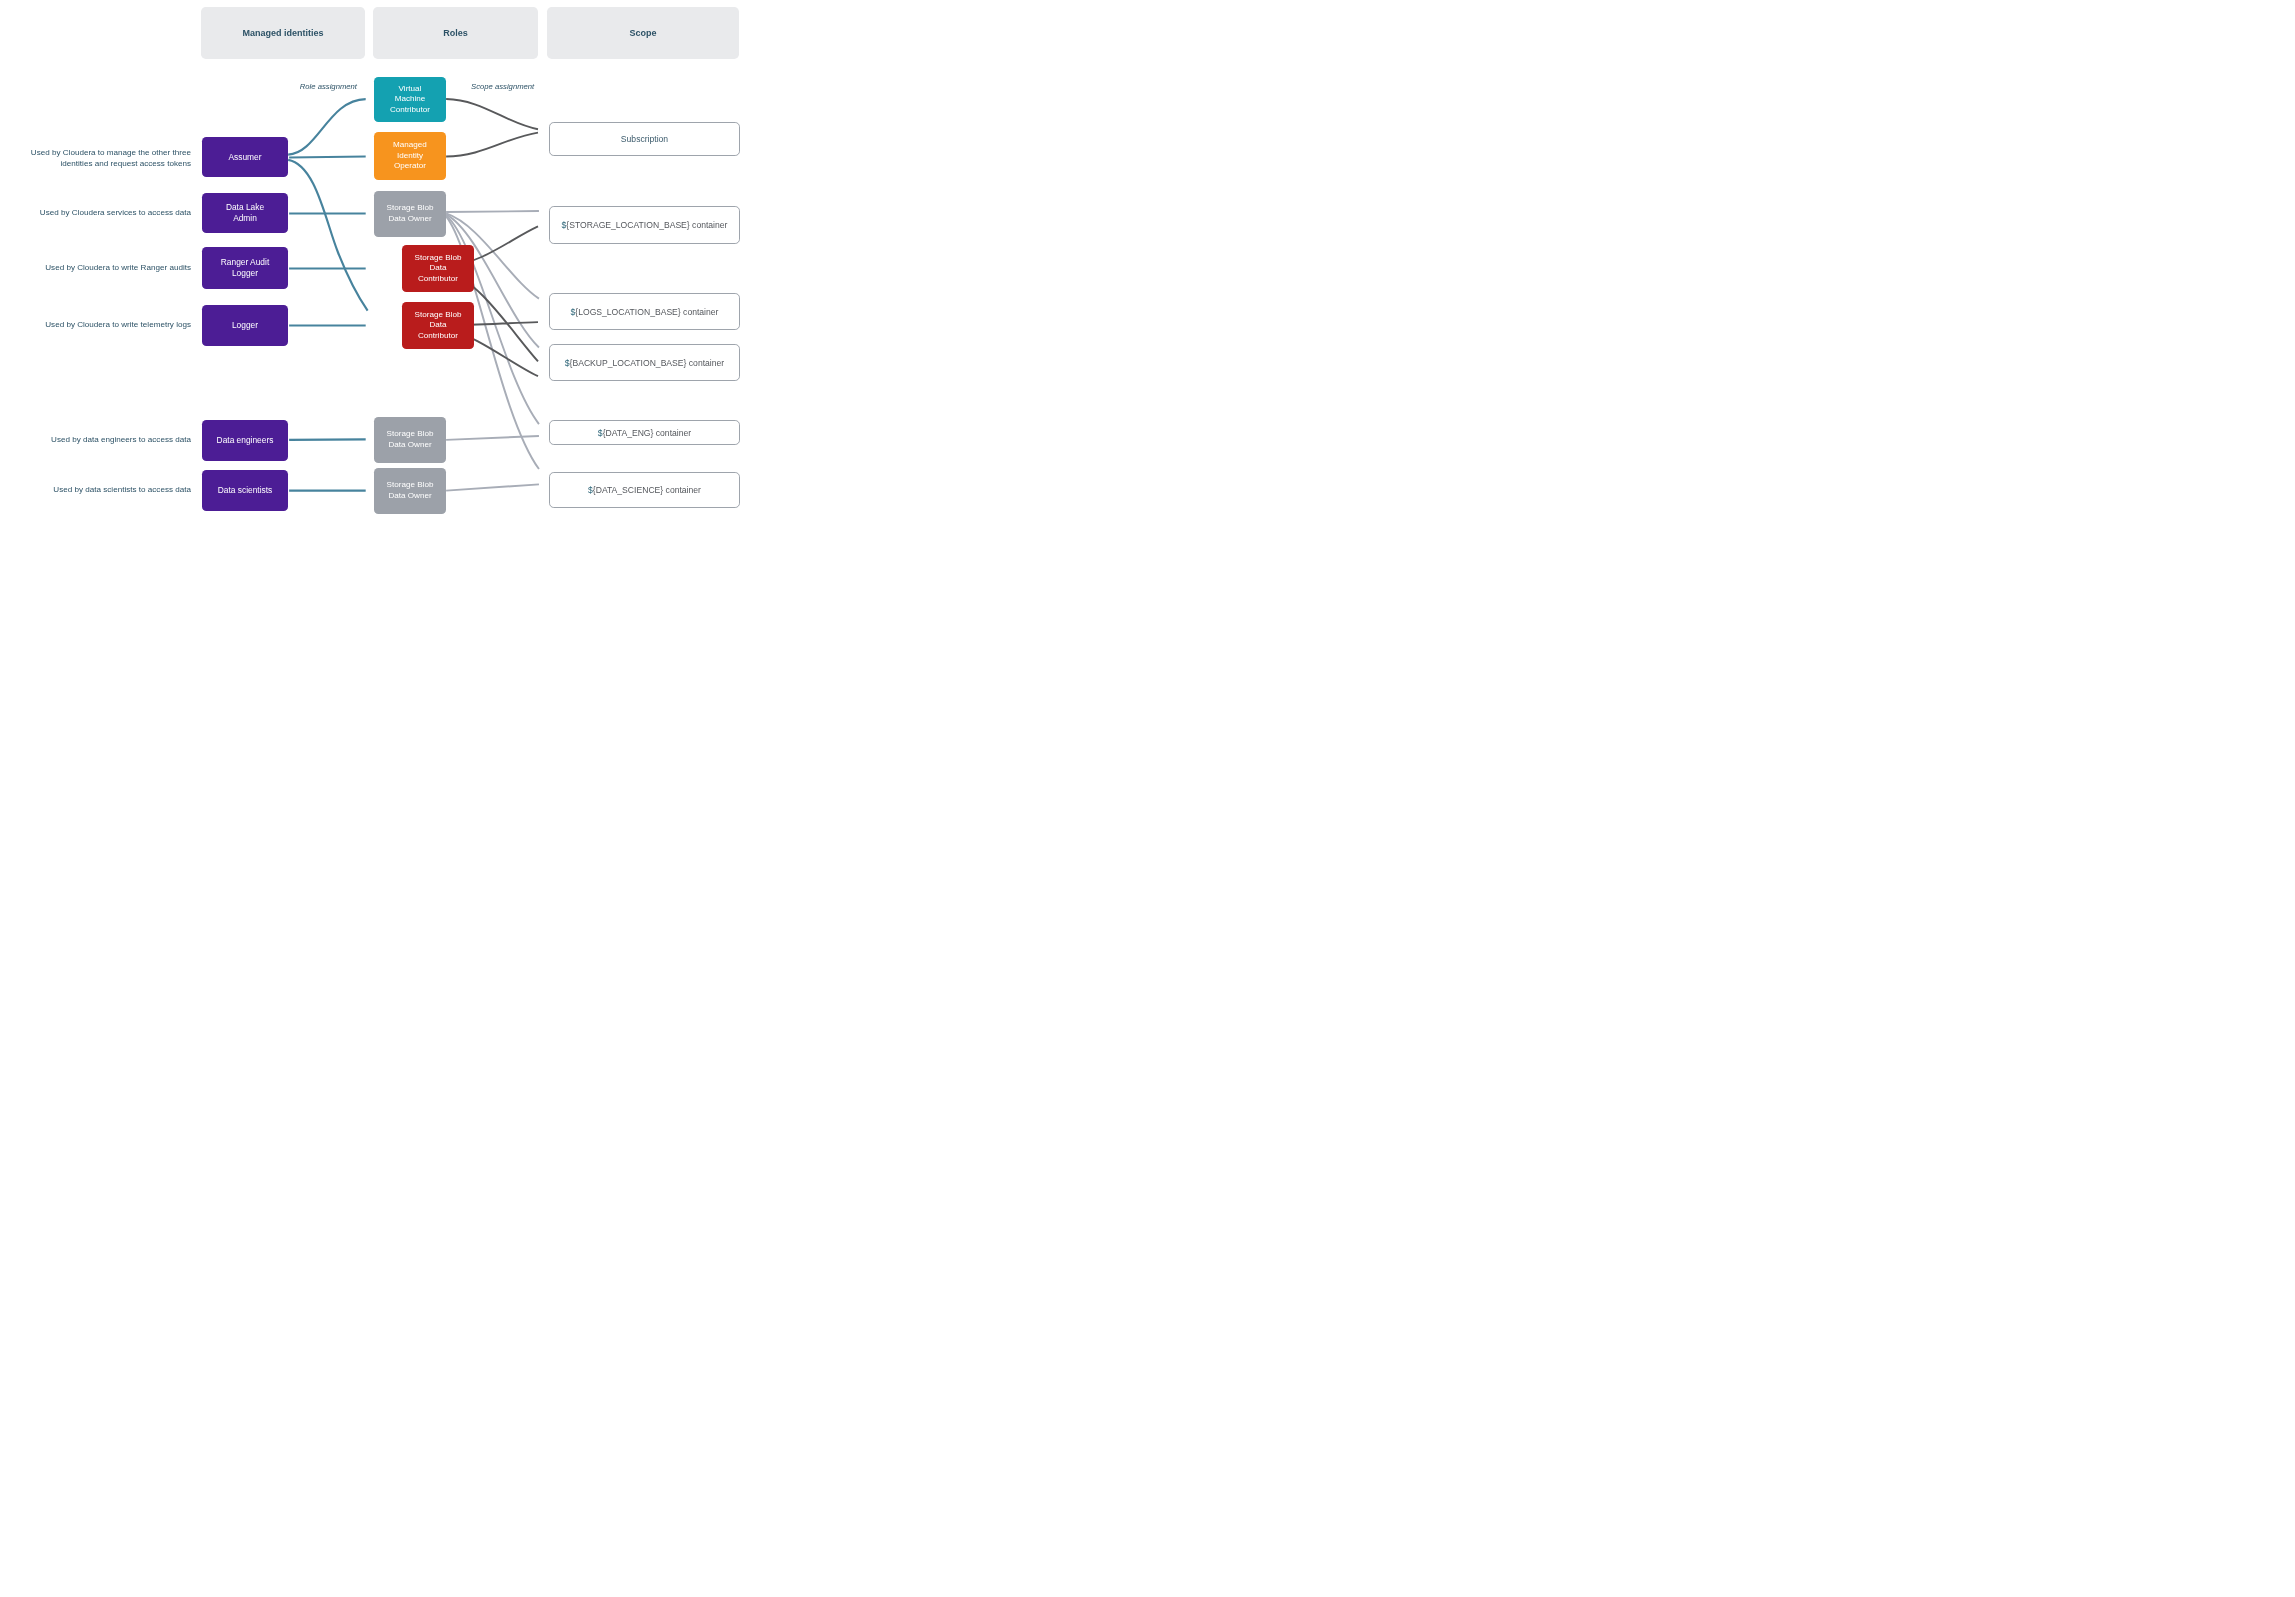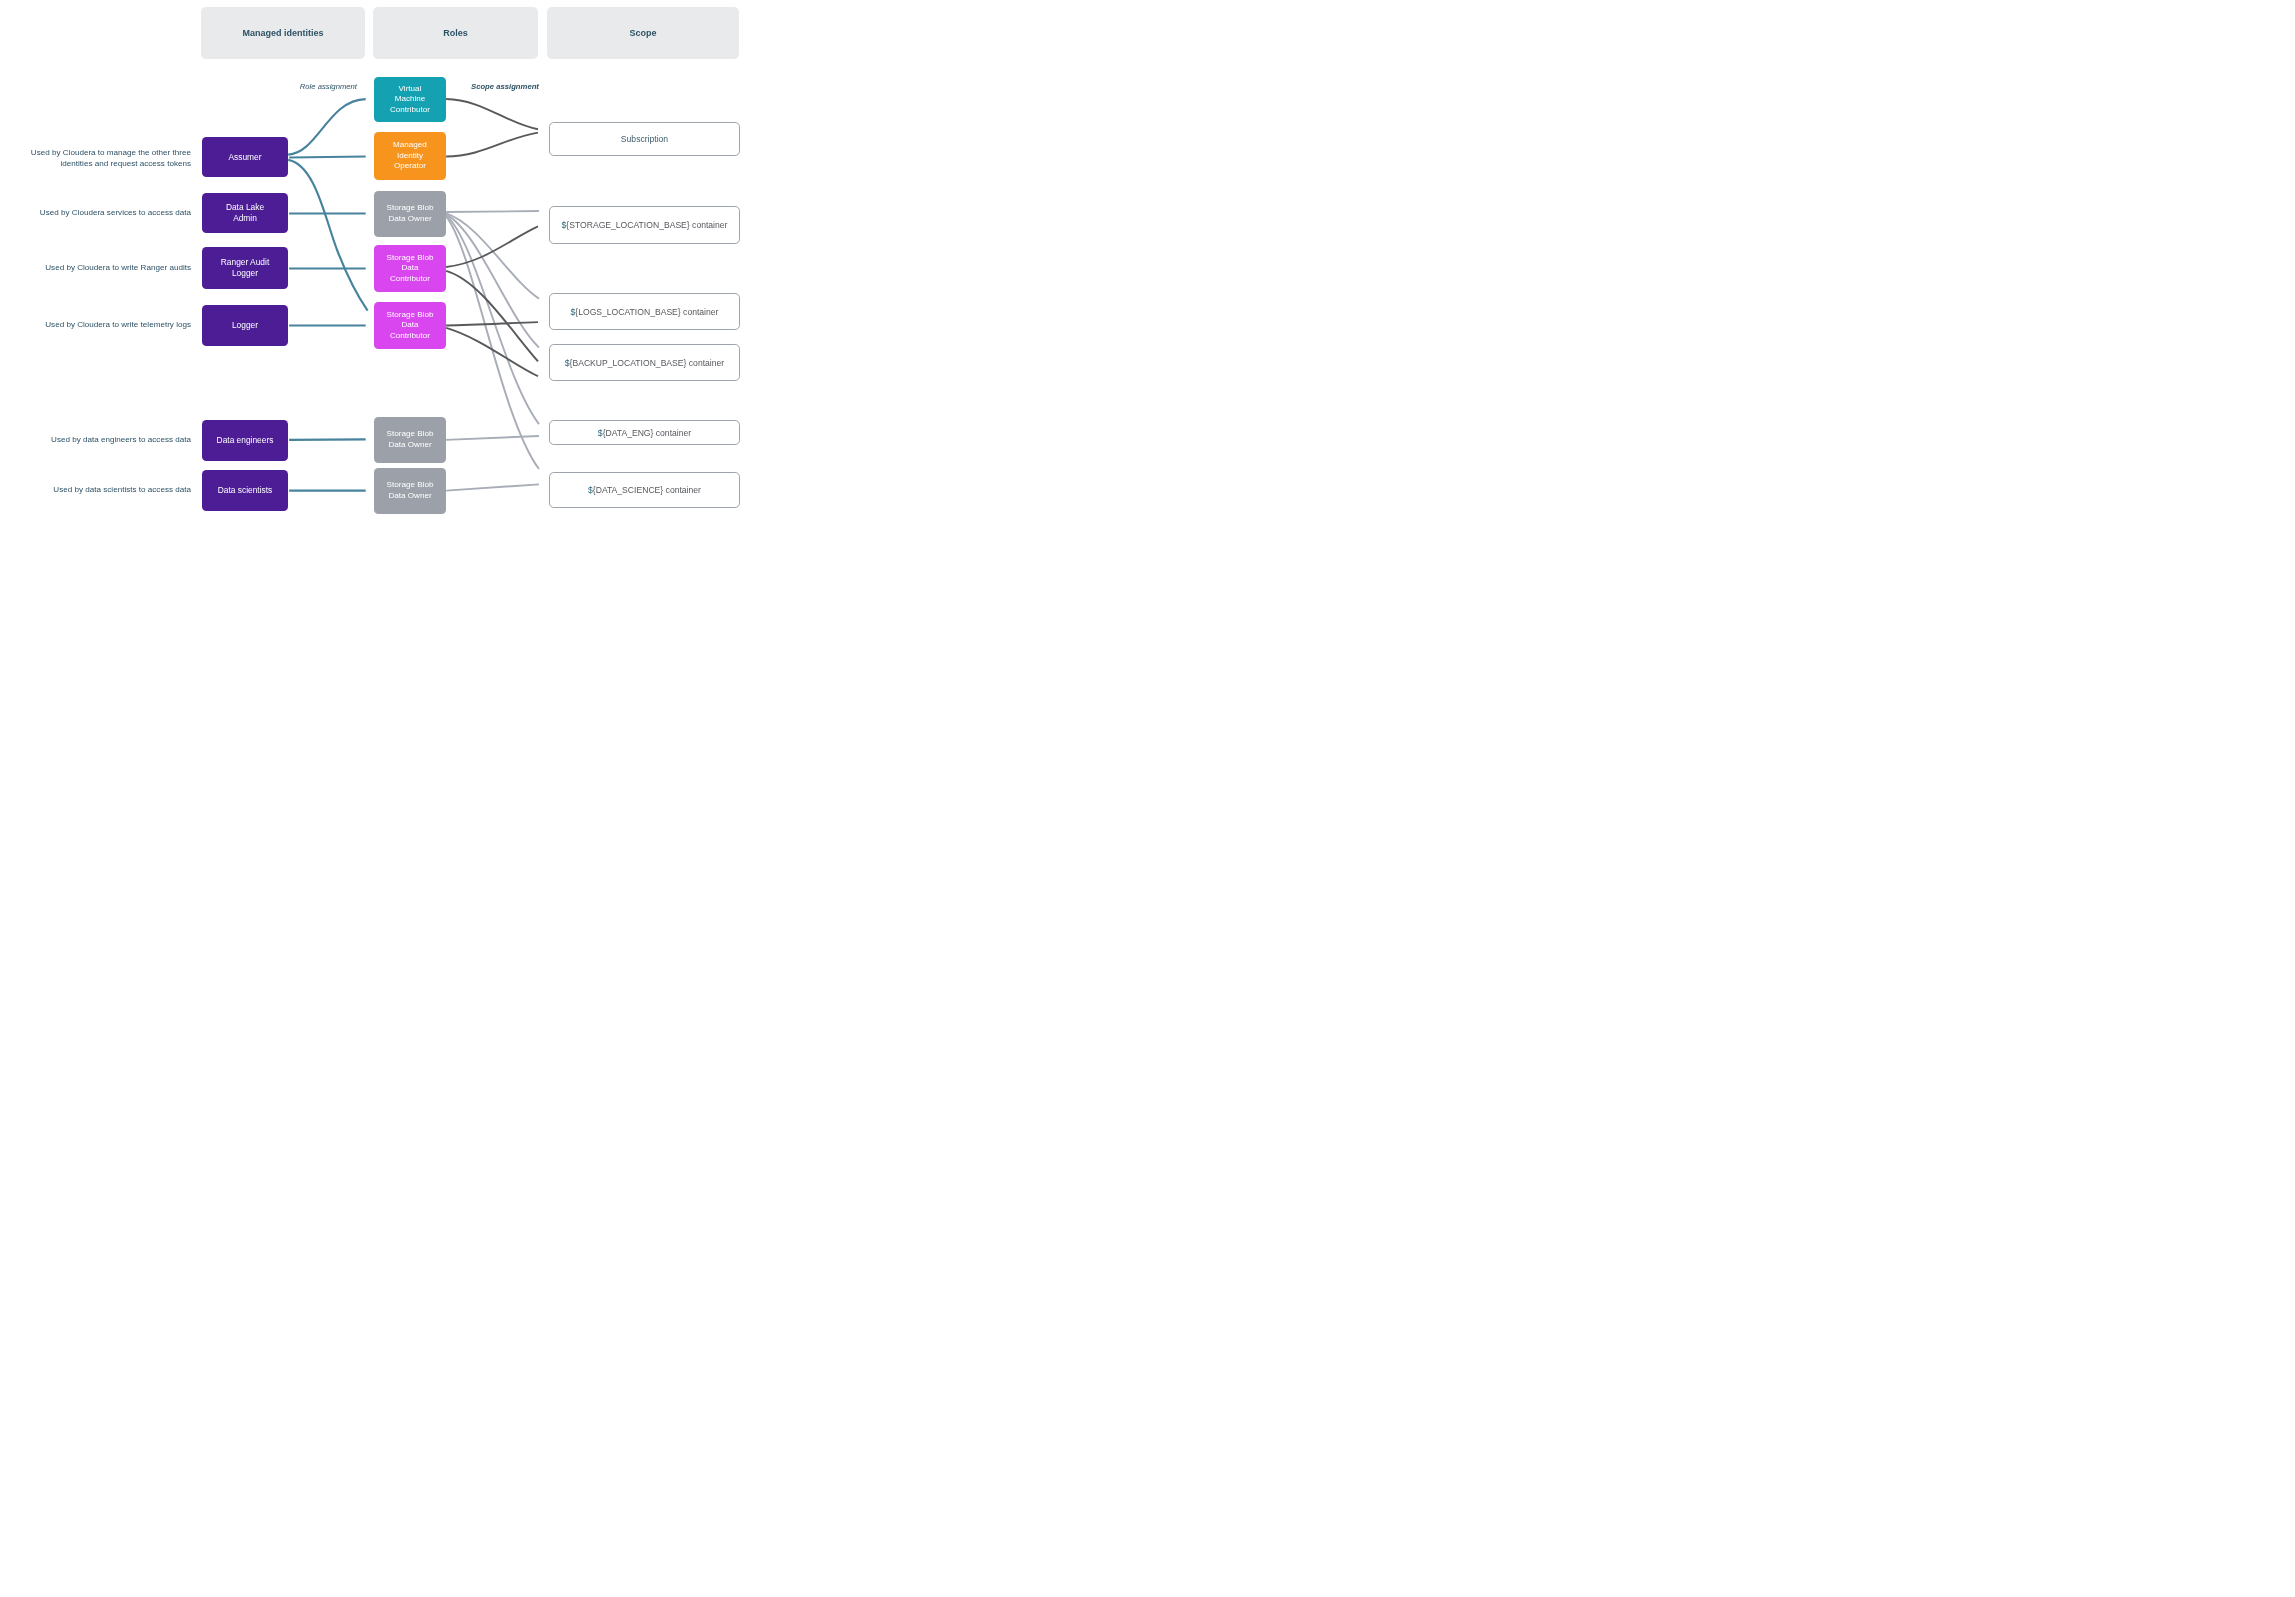--- a/index.html
+++ b/index.html
@@ -18,21 +18,21 @@
     color:#ffffff;font-size:8.4px;line-height:1.3;padding:0 12px;box-sizing:border-box;
   }
   .rolebox{
     position:absolute;left:374px;width:72px;border-radius:4.3px;
     display:flex;align-items:center;justify-content:center;text-align:center;
     color:#ffffff;font-size:8.1px;line-height:1.3;padding:0 9.6px;box-sizing:border-box;
   }
   .role-vm{background:#14A1B1;}
   .role-orange{background:#F7941E;}
   .role-owner{background:#9CA1A9;}
-  .role-contrib{background:#d946ef;}
+  .role-contrib{background:#b91c1c;margin-left:28px;}
   .scopebox{
     position:absolute;left:549px;width:191px;background:#ffffff;
     border:1.4px solid #9EA4AC;border-radius:4.8px;box-sizing:border-box;
     display:flex;align-items:center;justify-content:center;text-align:center;
     font-size:8.6px;color:#54575C;
   }
   .scopebox .dollar{color:#2B6477;}
   .scope-subscription{color:#3C5B6C;}
   .desc{
     position:absolute;width:189px;color:#2D5266;font-size:8.1px;line-height:1.25;
@@ -57,21 +57,21 @@
     <span>Managed identities</span>
   </div>
   <div class="hdr" style="left:373px;top:7.2px;width:165px;">
     <span>Roles</span>
   </div>
   <div class="hdr" style="left:547px;top:7.2px;width:192px;">
     <span>Scope</span>
   </div>
 
   <div class="elabel" style="right:383px;top:82px;">Role assignment</div>
-  <div class="elabel" style="left:471px;top:82px;font-weight:bold;">Scope assignment</div>
+  <div class="elabel" style="left:471px;top:82px;">Scope assignment</div>
 
   <svg class="edges" viewBox="0 0 1546 1076">
     <defs>
       <marker id="arrTeal" viewBox="0 0 10 10" refX="8" refY="5" markerWidth="5" markerHeight="5" orient="auto-start-reverse">
         <path d="M0,0 L10,5 L0,10 z" fill="#47839D"></path>
       </marker>
       <marker id="arrDark" viewBox="0 0 10 10" refX="8" refY="5" markerWidth="5" markerHeight="5" orient="auto-start-reverse">
         <path d="M0,0 L10,5 L0,10 z" fill="#58595B"></path>
       </marker>
       <marker id="arrGray" viewBox="0 0 10 10" refX="8" refY="5" markerWidth="5" markerHeight="5" orient="auto-start-reverse">

